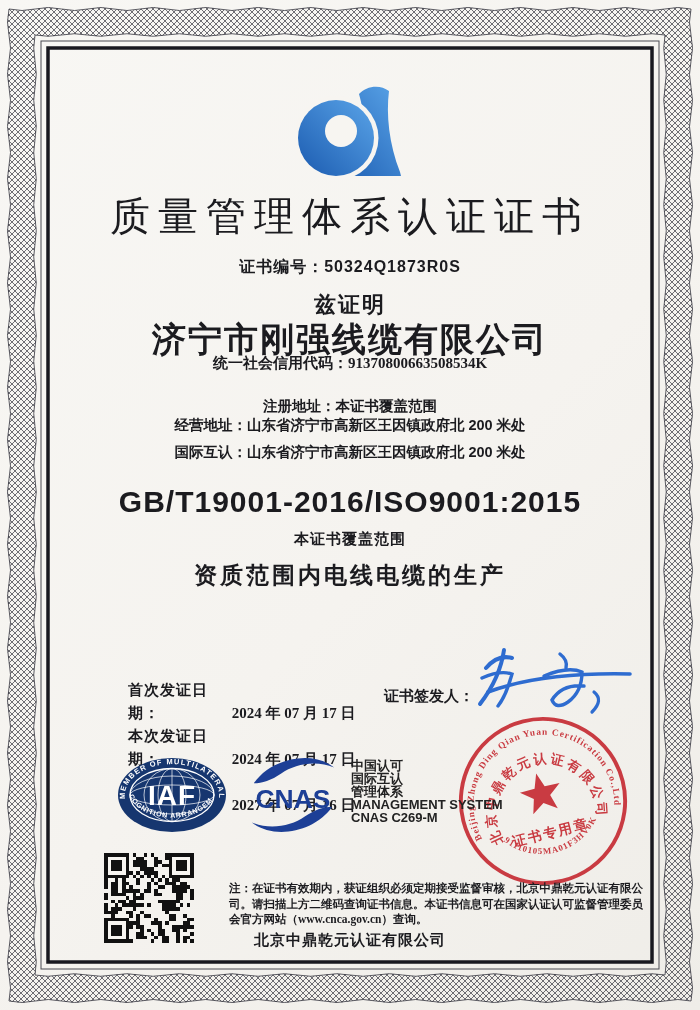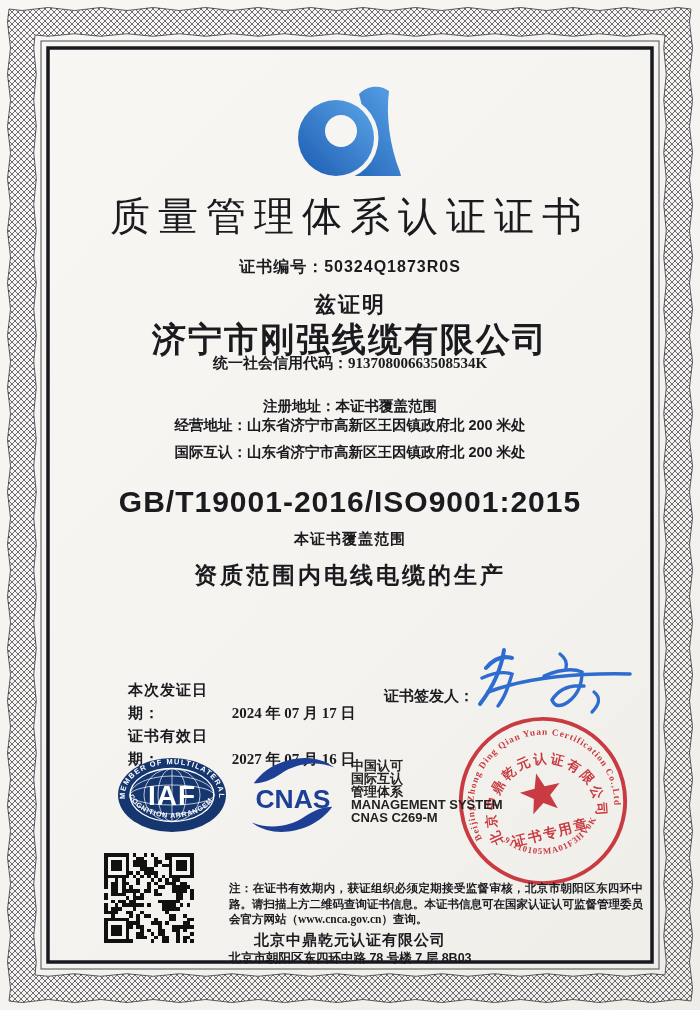--- a/index.html
+++ b/index.html
@@ -77,20 +77,24 @@
   </div>
   <div class="c addr addr2">
     <span>国际互认：</span><span>山东省济宁市高新区王因镇政府北 200 米处</span>
   </div>
 
   <div class="c std">GB/T19001-2016/ISO9001:2015</div>
   <div class="c scope">资质范围内电线电缆的生产</div>
   <div class="c scopeintro">本证书覆盖范围</div>
 
   <div class="abs dates">
+    <div>
+      <span class="lbl">首次发证日期：</span>
+      <span>2024 年 07 月 17 日</span>
+    </div>
     <div>
       <span class="lbl">本次发证日期：</span>
       <span>2024 年 07 月 17 日</span>
     </div>
     <div>
       <span class="lbl">证书有效日期：</span>
       <span>2027 年 07 月 16 日</span>
     </div>
   </div>
 
@@ -383,17 +387,16 @@
       <rect x="23" y="23" width="1" height="1" fill="#111"></rect>
       <rect x="7" y="24" width="1" height="1" fill="#111"></rect>
       <rect x="13" y="24" width="1" height="1" fill="#111"></rect>
       <rect x="16" y="24" width="1" height="1" fill="#111"></rect>
       <rect x="17" y="24" width="1" height="1" fill="#111"></rect>
       <rect x="20" y="24" width="1" height="1" fill="#111"></rect>
       <rect x="22" y="24" width="1" height="1" fill="#111"></rect>
       <rect x="24" y="24" width="1" height="1" fill="#111"></rect>
     </svg>
 
-  <div class="abs note">注：在证书有效期内，获证组织必须定期接受监督审核，北京市朝阳区东四环中路。请扫描上方二维码查询证书信息。本证书信息可在国家认证认可监督管理委员会官方网站（www.cnca.gov.cn）查询。</div>
+  <div class="abs note">注：在证书有效期内，获证组织必须定期接受监督审核，北京中鼎乾元认证有限公司。请扫描上方二维码查询证书信息。本证书信息可在国家认证认可监督管理委员会官方网站（www.cnca.gov.cn）查询。</div>
   <div class="c fcompany">北京中鼎乾元认证有限公司</div>
-  <div class="c faddress">北京市朝阳区东四环中路 78 号楼 7 层 8B03</div>
 
 </div>
 
 </body></html>

